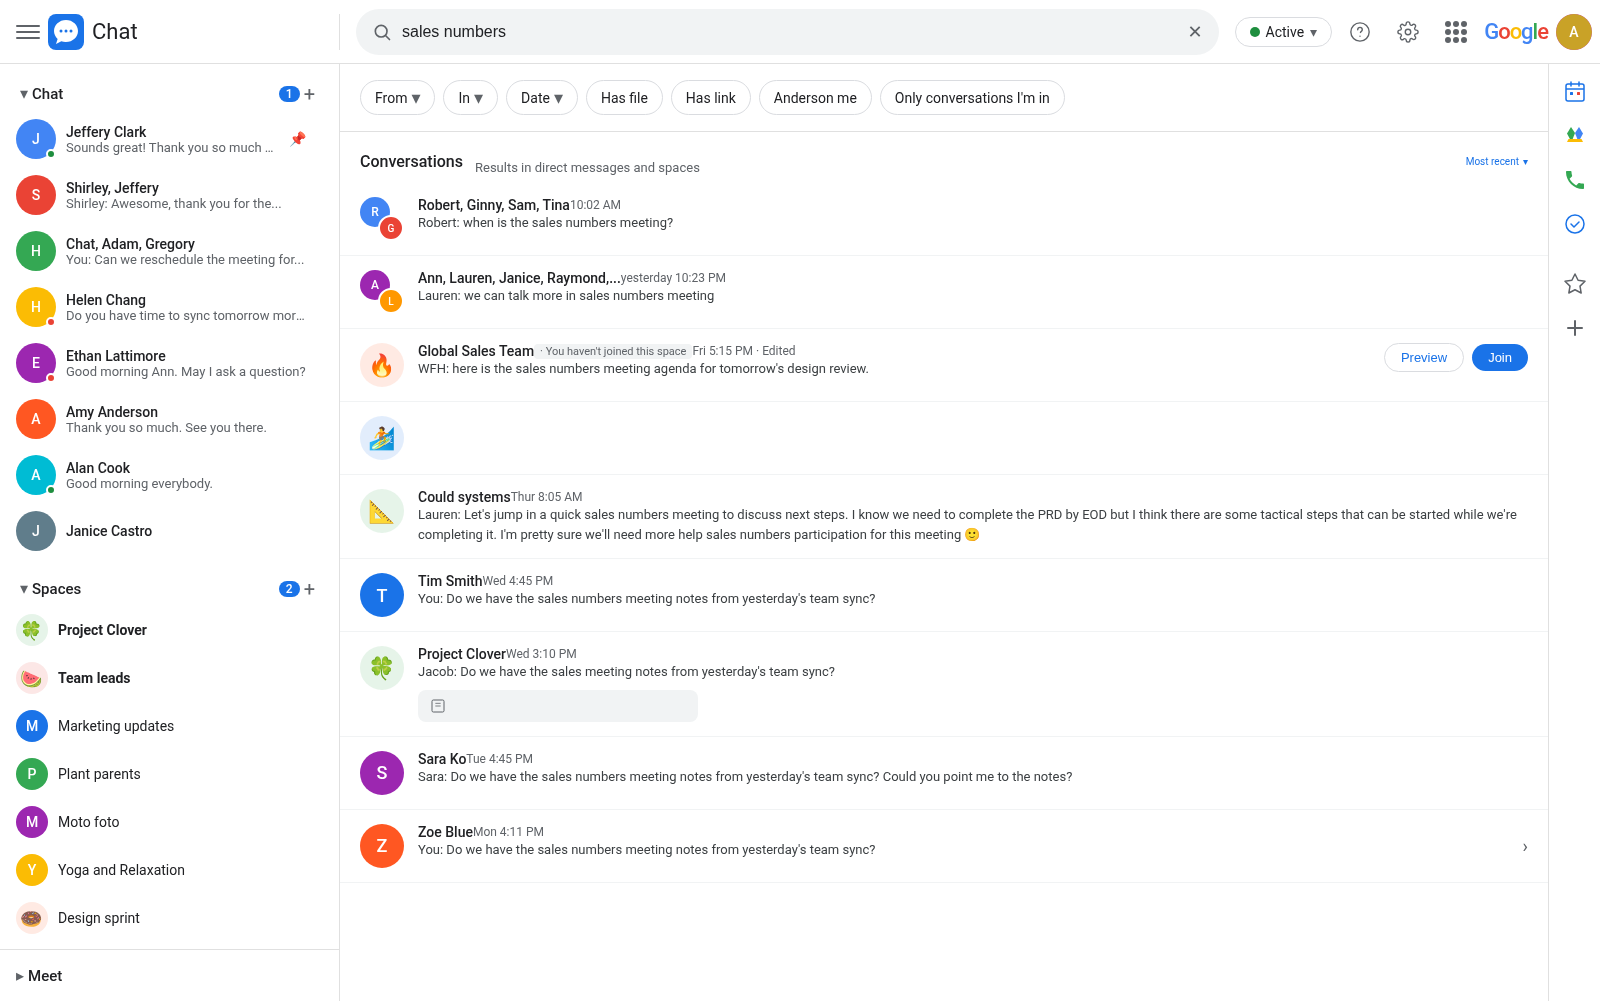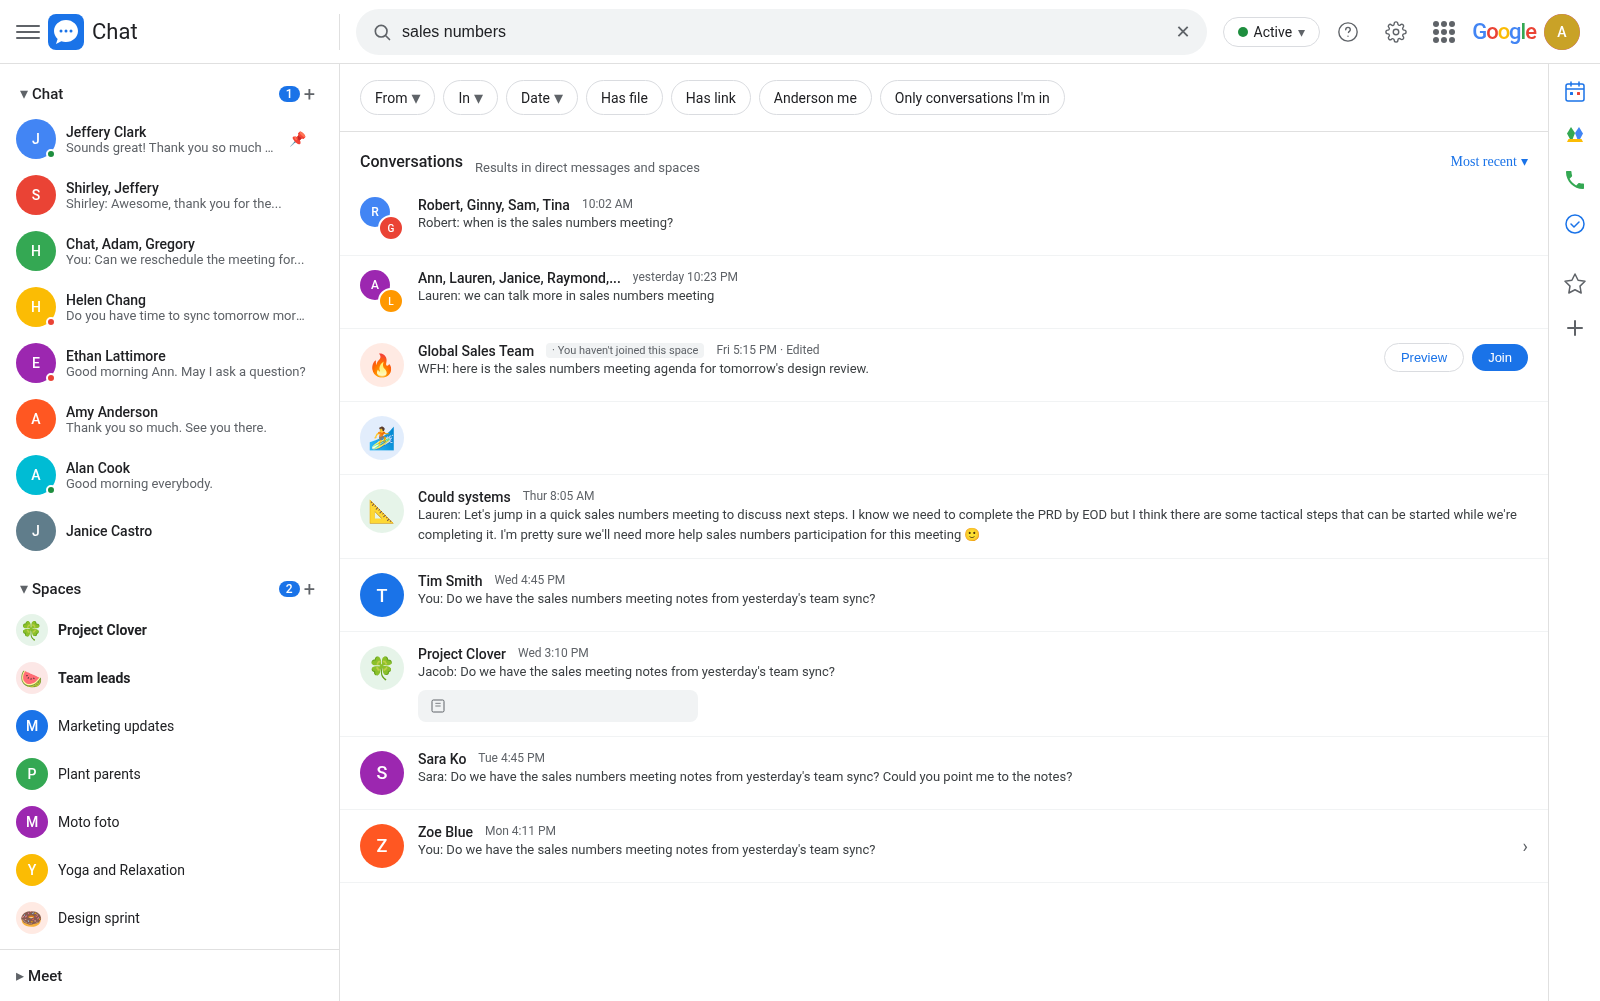--- a/index.html
+++ b/index.html
@@ -61,31 +61,31 @@
 
     
     .filter-bar { display: flex; align-items: center; gap: 8px; padding: 16px 20px; border-bottom: 1px solid #e0e0e0; flex-shrink: 0; }
     .filter-btn { display: flex; align-items: center; gap: 4px; border: 1px solid #dadce0; border-radius: 20px; padding: 6px 14px; cursor: pointer; font-size: 14px; background: #fff; }
     .dropdown-arrow { font-size: 18px; color: #5f6368; }
 
     
     .conv-header { display: flex; align-items: center; padding: 16px 20px 8px; gap: 12px; flex-shrink: 0; }
     .conv-title { font-size: 16px; font-weight: 500; }
     .conv-subtitle { font-size: 13px; color: #5f6368; margin-top: 12px; }
-    .sort-btn { margin-left: auto; display: flex; align-items: center; gap: 4px; cursor: pointer; font-size: 14px; color: #1a73e8; font-family: Liberation Serif, serif; }
+    .sort-btn { margin-left: auto; display: flex; align-items: center; gap: 4px; cursor: pointer; font-size: 10px; color: #1a73e8; }
 
     
     .conv-list { flex: 1; overflow-y: auto; }
     .conv-item { display: flex; align-items: flex-start; padding: 14px 20px; gap: 14px; border-bottom: 1px solid #f1f3f4; cursor: pointer; }
     .conv-avatar { width: 44px; height: 44px; border-radius: 50%; flex-shrink: 0; overflow: hidden; position: relative; }
     .conv-avatar-group { width: 44px; height: 44px; flex-shrink: 0; position: relative; }
     .conv-avatar-group .av1 { width: 30px; height: 30px; border-radius: 50%; position: absolute; top: 0; left: 0; }
     .conv-avatar-group .av2 { width: 26px; height: 26px; border-radius: 50%; position: absolute; bottom: 0; right: 0; border: 2px solid #fff; }
     .conv-body { flex: 1; overflow: hidden; }
-    .conv-name-row { display: flex; align-items: flex-start; gap: 12px; }
+    .conv-name-row { display: flex; align-items: center; gap: 0; }
     .conv-name { font-size: 14px; font-weight: 500; }
     .conv-time { font-size: 12px; color: #5f6368; }
     .conv-badge { font-size: 11px; color: #5f6368; background: #f1f3f4; padding: 1px 6px; border-radius: 4px; }
     .conv-msg { font-size: 13px; color: #3c4043; line-height: 1.5; }
     .conv-msg.long { display: -webkit-box; -webkit-line-clamp: 3; -webkit-box-orient: vertical; overflow: hidden; }
     .conv-attachment { display: flex; align-items: center; gap: 8px; background: #f1f3f4; border-radius: 8px; padding: 8px 12px; margin-top: 8px; max-width: 280px; font-size: 13px; color: #3c4043; }
     .conv-actions { display: flex; align-items: center; gap: 8px; flex-shrink: 0; }
     .preview-btn { border: 1px solid #dadce0; border-radius: 16px; padding: 6px 16px; font-size: 13px; cursor: pointer; color: #1a73e8; background: #fff; }
     .join-btn { background: #1a73e8; color: #fff; border: none; border-radius: 16px; padding: 6px 16px; font-size: 13px; cursor: pointer; }
     .chevron-right { font-size: 18px; color: #5f6368; flex-shrink: 0; align-self: center; }
@@ -136,21 +136,21 @@
       <div class="search-box">
         <svg width="20" height="20" viewBox="0 0 24 24" fill="none">
           <circle cx="11" cy="11" r="7" stroke="#5f6368" stroke-width="2"></circle>
           <line x1="16.5" y1="16.5" x2="21" y2="21" stroke="#5f6368" stroke-width="2" stroke-linecap="round"></line>
         </svg>
         <input class="search-input" type="text" value="sales numbers" style="">
         <span class="search-clear">✕</span>
       </div>
     </div>
 
-    <div class="topbar-right" style="padding-right: 20px;">
+    <div class="topbar-right" style="padding-right: 8px;">
       <div class="status-btn">
         <div class="status-dot"></div>
         <span>Active</span>
         <span style="font-size:14px; color:#5f6368;">▾</span>
       </div>
       <div class="icon-btn" title="Help">
         <svg width="22" height="22" viewBox="0 0 24 24" fill="none">
           <circle cx="12" cy="12" r="10" stroke="#5f6368" stroke-width="1.5"></circle>
           <path d="M9.5 9.5C9.5 8.12 10.62 7 12 7s2.5 1.12 2.5 2.5c0 1.5-1.5 2-2 3" stroke="#5f6368" stroke-width="1.5" stroke-linecap="round"></path>
           <circle cx="12" cy="16.5" r="0.8" fill="#5f6368"></circle>

